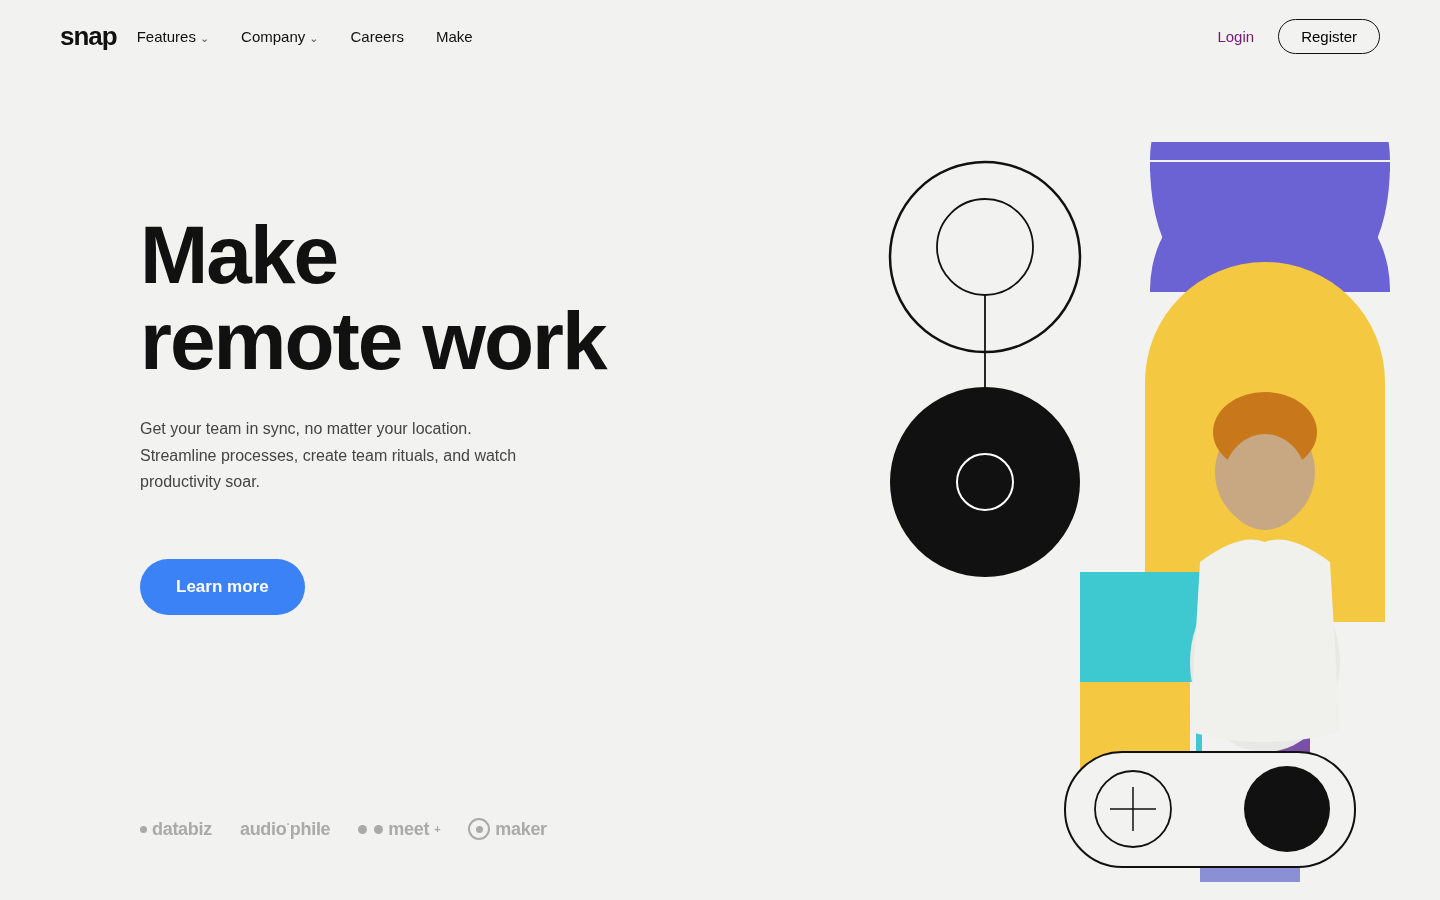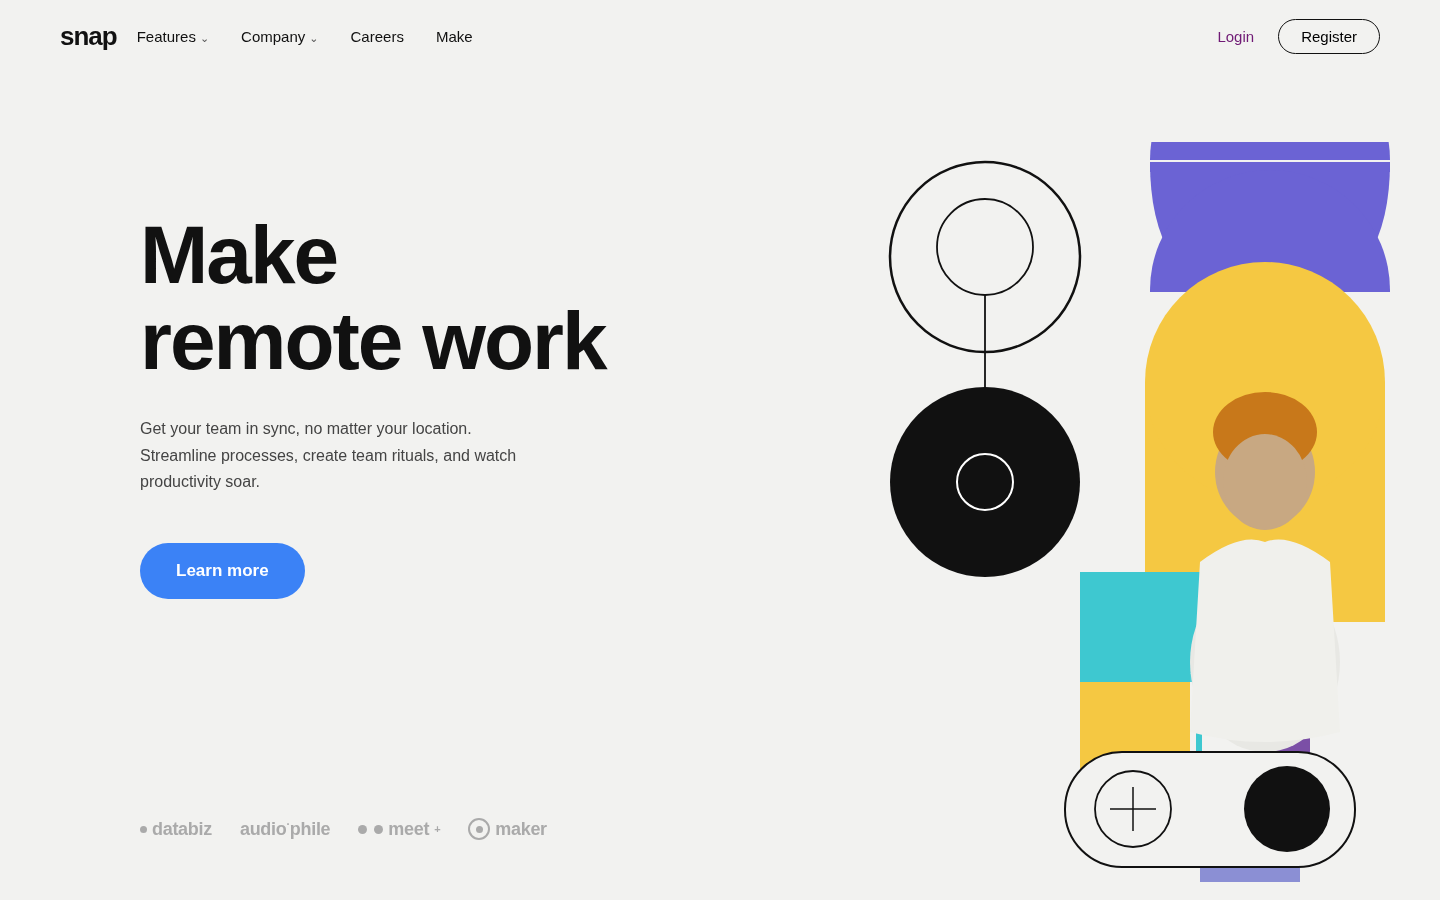--- a/index.html
+++ b/index.html
@@ -93,21 +93,21 @@
       color: #111;
       letter-spacing: -2px;
       margin-bottom: 32px;
     }
 
     .hero-subtitle {
       font-size: 16px;
       line-height: 1.65;
       color: #444;
       max-width: 390px;
-      margin-bottom: 48px;
+      margin-bottom: 64px;
     }
 
     .learn-more-btn {
       background: #3b82f6;
       color: #fff;
       border: none;
       border-radius: 50px;
       padding: 18px 36px;
       font-size: 17px;
       font-weight: 600;

